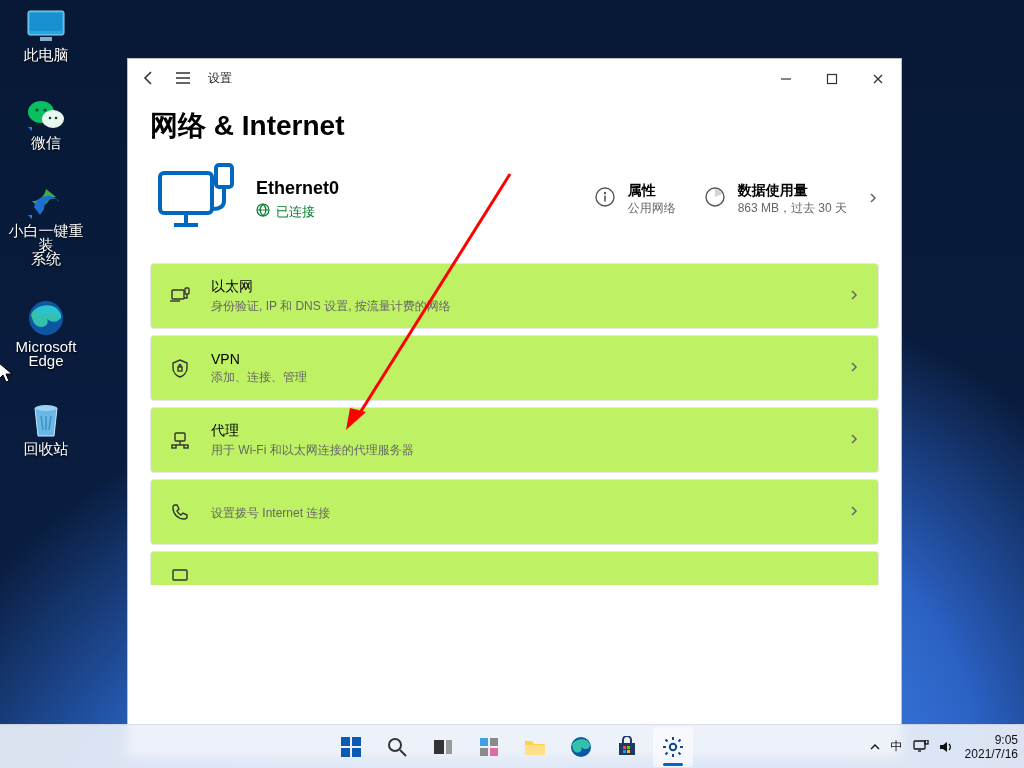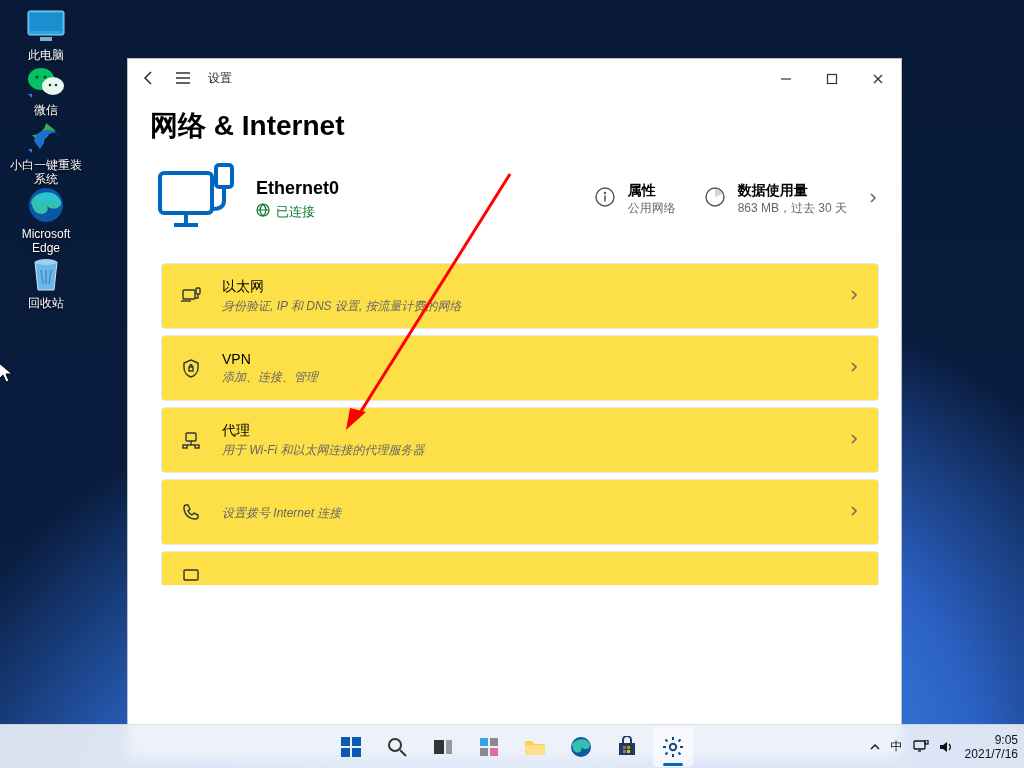--- a/index.html
+++ b/index.html
@@ -6,21 +6,21 @@
   html,body { width:1024px; height:768px; overflow:hidden; }
   body { background:#0a1a3a; position:relative; }
 
   
   .wallpaper { position:absolute; inset:0; background:
     radial-gradient(circle at 45% 130%, #7eb6ff 0%, #5a9aee 18%, #2f6fd8 32%, rgba(0,0,0,0) 55%),
     radial-gradient(circle at 70% 100%, #4f8fe6 0%, #2a5fc0 25%, rgba(0,0,0,0) 45%),
     linear-gradient(#071936,#0b1f44); }
 
   
-  .desktop-icons { position:absolute; top:8px; left:6px; width:80px; display:flex; flex-direction:column; gap:1px; color:#fff; font-size:12px; text-align:center; }
+  .desktop-icons { position:absolute; top:8px; left:6px; width:80px; display:flex; flex-direction:column; gap:34px; color:#fff; font-size:15px; text-align:center; }
   .dicon { display:flex; flex-direction:column; align-items:center; gap:4px; cursor:pointer; text-shadow:0 1px 2px #000; }
   .dicon .sq { width:44px; height:36px; display:flex; align-items:center; justify-content:center; }
   .dicon .lbl { line-height:14px; }
 
   
   .cursor { position:absolute; left:-2px; top:362px; z-index:50; }
 
   
   .win { position:absolute; left:127px; top:58px; width:775px; height:700px; background:#fff; border:1px solid #bfbfbf; display:flex; flex-direction:column; overflow:hidden; }
   .titlebar { height:40px; display:flex; align-items:center; justify-content:flex-end; }
@@ -37,25 +37,25 @@
   .net-state { color:#0a7d2e; font-size:13px; display:flex; align-items:flex-start; gap:6px; margin-top:4px; }
   .net-state svg { flex:none; }
 
   .stats { margin-left:auto; display:flex; align-items:flex-start; gap:28px; }
   .stat { display:flex; align-items:center; gap:12px; }
   .stat .ico { color:#555; }
   .stat .t1 { font-size:14px; font-weight:600; }
   .stat .t2 { font-size:12px; color:#666; }
 
   .rows { display:flex; flex-direction:column; gap:6px; }
-  .row { border:1px solid #e8e8e8; border-radius:4px; background:#fde047; height:66px; display:flex; align-items:center; padding:16px 18px; gap:20px; cursor:pointer;margin-left:11px; }
+  .row { border:1px solid #e8e8e8; border-radius:4px; background:#bef264; height:66px; display:flex; align-items:center; padding:16px 18px; gap:20px; cursor:pointer; }
   .row .ico { width:22px; display:flex; justify-content:center; color:#333; }
   .row .txts { flex:1; }
   .row .r1 { font-size:14px; }
-  .row .r2 { font-size:12px; color:#666; margin-top:2px;font-style:italic; }
+  .row .r2 { font-size:12px; color:#666; margin-top:2px; }
   .chev { color:#666; }
 
   .row.partial { height:34px; border-bottom:none; border-radius:4px 4px 0 0; align-items:flex-end; padding-bottom:0;}
   .row.partial .r1 { margin-bottom:-2px; }
 
   
   .arrow { position:absolute; z-index:40; pointer-events:none; }
 
   
   .taskbar { position:absolute; left:0; right:0; bottom:0; height:44px; background:rgba(235,240,248,0.92); backdrop-filter:blur(6px); display:flex; align-items:center; border-top:1px solid rgba(0,0,0,0.08); }

